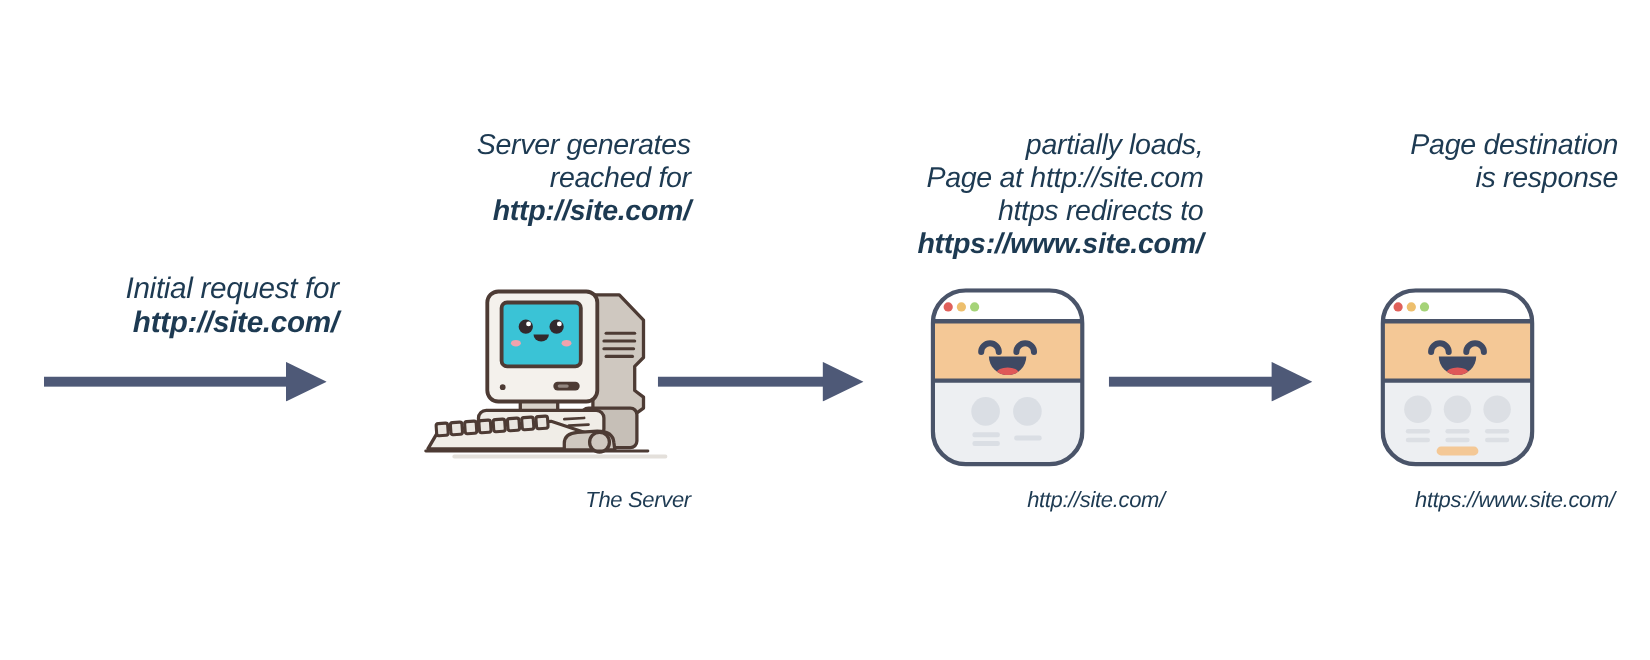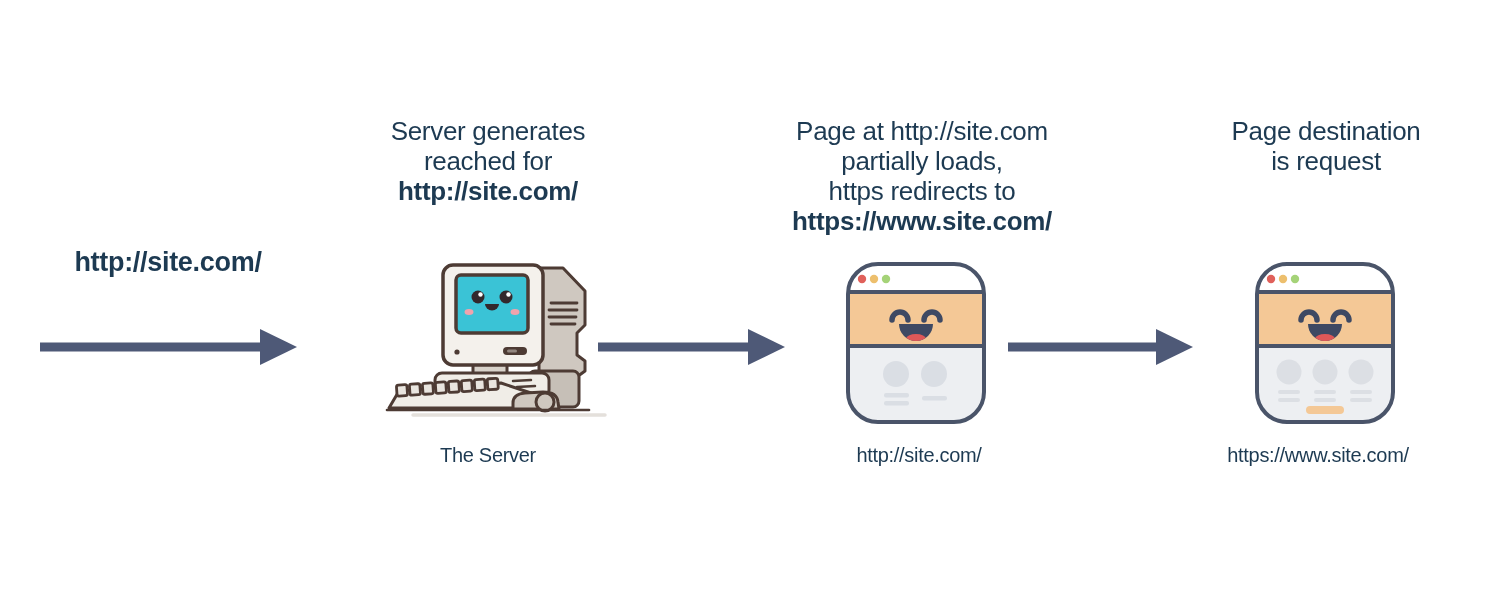--- a/index.html
+++ b/index.html
@@ -4,34 +4,35 @@
 <style>
   html,body { margin:0; padding:0; }
   body {
     width:1500px; height:600px; background:#ffffff;
     font-family:"Liberation Sans", sans-serif;
     overflow:hidden;
   }
   .canvas { position:relative; width:1500px; height:600px; background:#ffffff; }
   .abs { position:absolute; }
   .txt {
-    color:#1d3a52; text-align:center;
-    font-size:26px; line-height:30px; letter-spacing:-0.3px;
+    color:#1d3a52; text-align:right;
+    font-size:26px; line-height:30px; letter-spacing:-0.3px;font-style:italic;
   }
   .request-txt { font-size:27px; line-height:31px; }
   .bold { font-weight:700; }
   .caption { font-size:20px; }
   svg { display:block; }
 </style>
 </head>
 <body>
 
 <div class="canvas">
 
   <div class="abs txt request-txt" style="left:28px; top:247px; width:280px;">
+    <div>Initial request for</div>
     <div class="bold">http://site.com/</div>
   </div>
 
   <svg class="abs" style="left:40px; top:329px;" width="257" height="36" viewBox="0 0 257 36">
     <rect x="0" y="13.5" width="224" height="9" fill="#4e5977"></rect>
     <polygon points="220,0 257,18 220,36" fill="#4e5977"></polygon>
   </svg>
 
   <div class="abs txt" style="left:348px; top:116px; width:280px;">
     <div>Server generates</div>
@@ -93,22 +94,22 @@
   </svg>
 
   <div class="abs txt caption" style="left:348px; top:440px; width:280px;">The Server</div>
 
   <svg class="abs" style="left:598px; top:329px;" width="187" height="36" viewBox="0 0 187 36">
     <rect x="0" y="13.5" width="154" height="9" fill="#4e5977"></rect>
     <polygon points="150,0 187,18 150,36" fill="#4e5977"></polygon>
   </svg>
 
   <div class="abs txt" style="left:750px; top:116px; width:344px;">
+    <div>partially loads,</div>
     <div>Page at http://site.com</div>
-    <div>partially loads,</div>
     <div>https redirects to</div>
     <div class="bold">https://www.site.com/</div>
   </div>
 
   <svg class="abs" style="left:846px; top:262px;" width="140" height="162" viewBox="0 0 140 162">
     <defs>
       <clipPath id="bclip1">
           <rect x="2" y="2" width="136" height="158" rx="30"></rect>
         </clipPath>
       <clipPath id="mclip1">
@@ -141,21 +142,21 @@
 
   <div class="abs txt caption" style="left:779px; top:440px; width:280px;">http://site.com/</div>
 
   <svg class="abs" style="left:1008px; top:329px;" width="185" height="36" viewBox="0 0 185 36">
     <rect x="0" y="13.5" width="152" height="9" fill="#4e5977"></rect>
     <polygon points="148,0 185,18 148,36" fill="#4e5977"></polygon>
   </svg>
 
   <div class="abs txt" style="left:1181px; top:116px; width:290px;">
     <div>Page destination</div>
-    <div>is request</div>
+    <div>is response</div>
   </div>
 
   <svg class="abs" style="left:1255px; top:262px;" width="140" height="162" viewBox="0 0 140 162">
     <defs>
       <clipPath id="bclip2">
           <rect x="2" y="2" width="136" height="158" rx="30"></rect>
         </clipPath>
       <clipPath id="mclip2">
           <path d="M 53,62 h 34 a 17,17 0 0 1 -34,0 z"></path>
         </clipPath>

